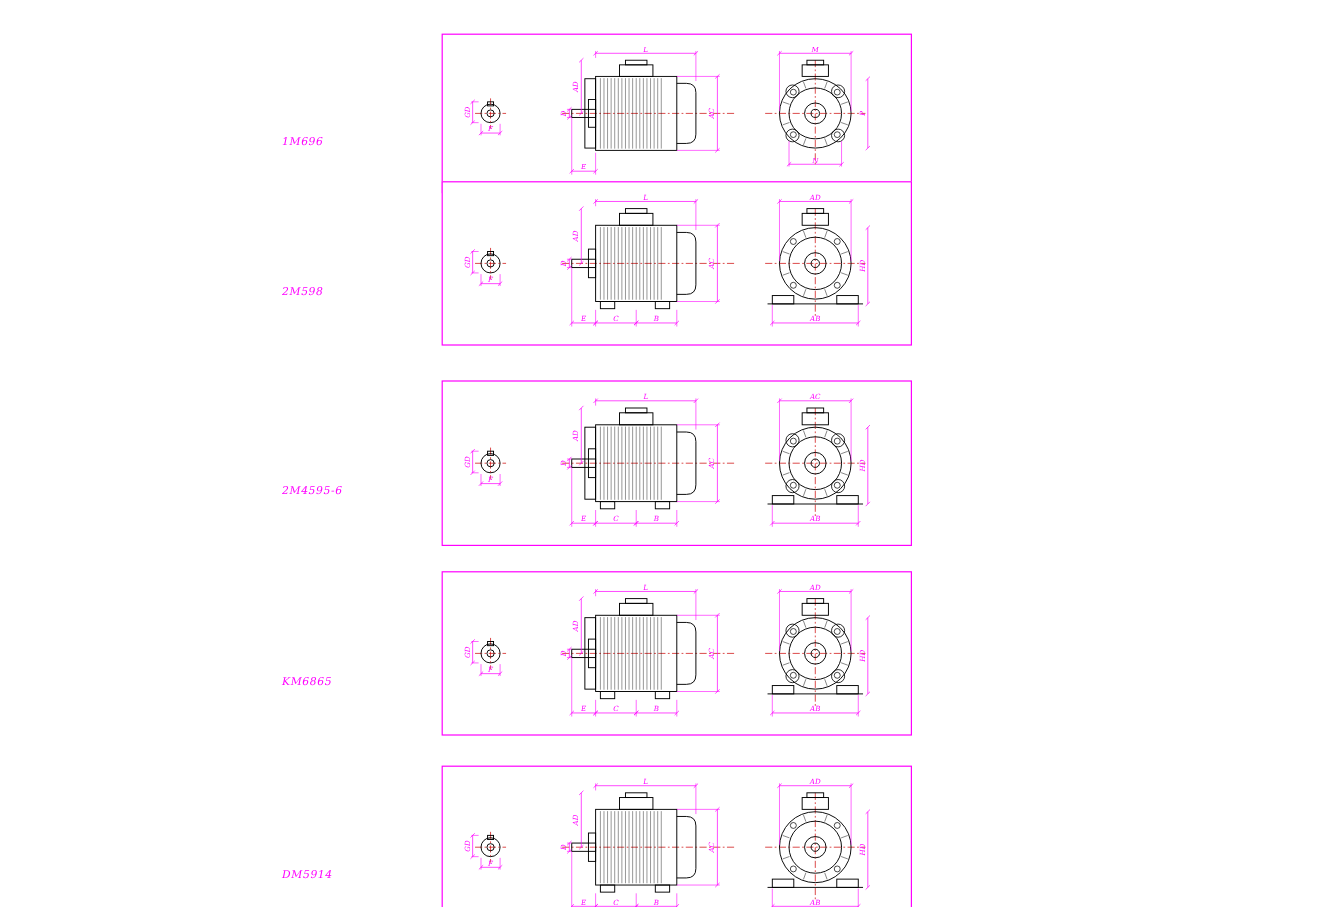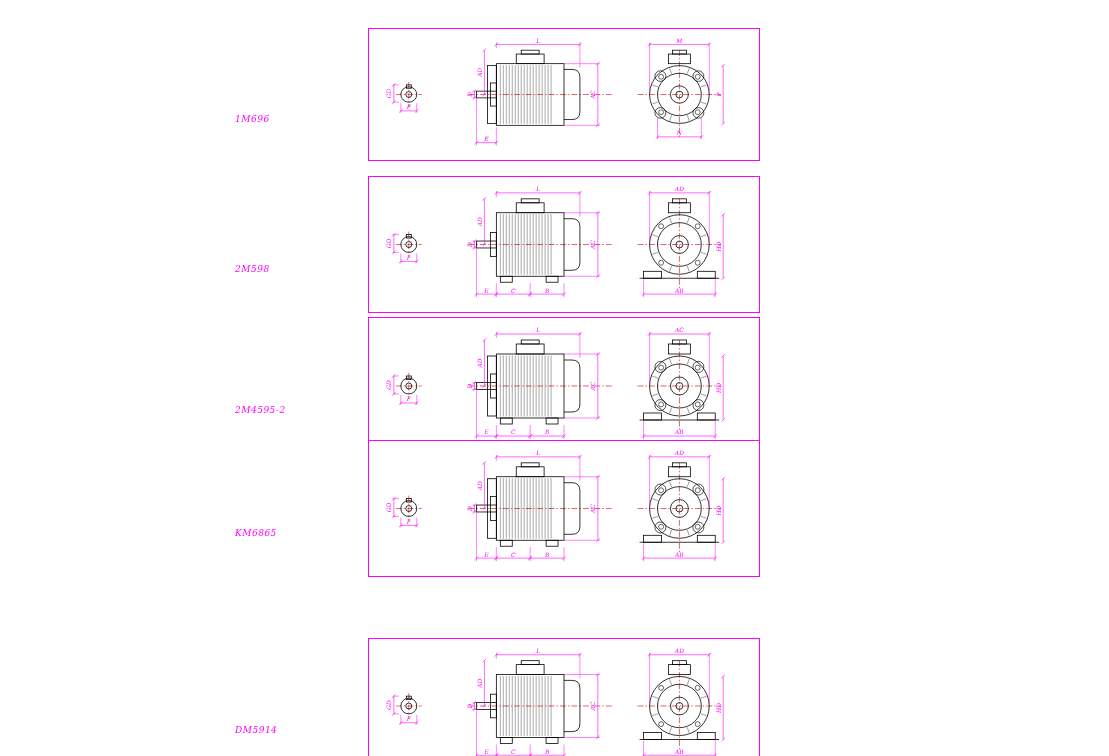--- a/index.html
+++ b/index.html
@@ -138,21 +138,21 @@
             <line x1="334" y1="92" x2="334" y2="114" stroke="#ff00ff" stroke-width="0.5"></line>
             <line x1="290" y1="112" x2="334" y2="112" stroke="#ff00ff" stroke-width="0.6"></line>
             <line x1="288.2" y1="113.8" x2="291.8" y2="110.2" stroke="#ff00ff" stroke-width="0.6"></line>
             <line x1="332.2" y1="113.8" x2="335.8" y2="110.2" stroke="#ff00ff" stroke-width="0.6"></line>
             <text x="312" y="110.5" fill="#ff00ff" font-size="6" font-style="italic" text-anchor="middle" font-family="DejaVu Serif, serif">N</text>
           </g>
         </svg>
     </div>
   </div>
 
-  <div class="row" style="top:176px;height:137px">
+  <div class="row" style="top:151px;height:137px">
     <div class="model-label">2M598</div>
     <div class="panel">
       <svg viewBox="0 0 392 136" preserveAspectRatio="none">
           <g>
             <line x1="27" y1="68" x2="53" y2="68" stroke="#cc0000" stroke-width="0.6" stroke-dasharray="6 2 1.5 2"></line>
             <line x1="40" y1="55" x2="40" y2="81" stroke="#cc0000" stroke-width="0.6" stroke-dasharray="6 2 1.5 2"></line>
             <circle cx="40" cy="68" r="8" fill="none" stroke="#000000" stroke-width="0.8"></circle>
             <circle cx="40" cy="68" r="3" fill="none" stroke="#000000" stroke-width="0.8"></circle>
             <rect x="37.5" y="58" width="5" height="3.5" fill="none" stroke="#000000" stroke-width="0.8"></rect>
           </g>
@@ -276,21 +276,21 @@
             <line x1="276" y1="118" x2="348" y2="118" stroke="#ff00ff" stroke-width="0.6"></line>
             <line x1="274.2" y1="119.8" x2="277.8" y2="116.2" stroke="#ff00ff" stroke-width="0.6"></line>
             <line x1="346.2" y1="119.8" x2="349.8" y2="116.2" stroke="#ff00ff" stroke-width="0.6"></line>
             <text x="312" y="116.5" fill="#ff00ff" font-size="6" font-style="italic" text-anchor="middle" font-family="DejaVu Serif, serif">AB</text>
           </g>
         </svg>
     </div>
   </div>
 
   <div class="row" style="top:317px;height:138px">
-    <div class="model-label">2M4595-2</div>
+    <div class="model-label">2M4595-6</div>
     <div class="panel">
       <svg viewBox="0 0 392 136" preserveAspectRatio="none">
           <g>
             <line x1="27" y1="68" x2="53" y2="68" stroke="#cc0000" stroke-width="0.6" stroke-dasharray="6 2 1.5 2"></line>
             <line x1="40" y1="55" x2="40" y2="81" stroke="#cc0000" stroke-width="0.6" stroke-dasharray="6 2 1.5 2"></line>
             <circle cx="40" cy="68" r="8" fill="none" stroke="#000000" stroke-width="0.8"></circle>
             <circle cx="40" cy="68" r="3" fill="none" stroke="#000000" stroke-width="0.8"></circle>
             <rect x="37.5" y="58" width="5" height="3.5" fill="none" stroke="#000000" stroke-width="0.8"></rect>
           </g>
           <g>
@@ -417,21 +417,21 @@
             <line x1="348" y1="103" x2="348" y2="121" stroke="#ff00ff" stroke-width="0.5"></line>
             <line x1="276" y1="118" x2="348" y2="118" stroke="#ff00ff" stroke-width="0.6"></line>
             <line x1="274.2" y1="119.8" x2="277.8" y2="116.2" stroke="#ff00ff" stroke-width="0.6"></line>
             <line x1="346.2" y1="119.8" x2="349.8" y2="116.2" stroke="#ff00ff" stroke-width="0.6"></line>
             <text x="312" y="116.5" fill="#ff00ff" font-size="6" font-style="italic" text-anchor="middle" font-family="DejaVu Serif, serif">AB</text>
           </g>
         </svg>
     </div>
   </div>
 
-  <div class="row" style="top:440px;height:137px">
+  <div class="row" style="top:476px;height:137px">
     <div class="model-label">KM6865</div>
     <div class="panel">
       <svg viewBox="0 0 392 136" preserveAspectRatio="none">
           <g>
             <line x1="27" y1="68" x2="53" y2="68" stroke="#cc0000" stroke-width="0.6" stroke-dasharray="6 2 1.5 2"></line>
             <line x1="40" y1="55" x2="40" y2="81" stroke="#cc0000" stroke-width="0.6" stroke-dasharray="6 2 1.5 2"></line>
             <circle cx="40" cy="68" r="8" fill="none" stroke="#000000" stroke-width="0.8"></circle>
             <circle cx="40" cy="68" r="3" fill="none" stroke="#000000" stroke-width="0.8"></circle>
             <rect x="37.5" y="58" width="5" height="3.5" fill="none" stroke="#000000" stroke-width="0.8"></rect>
           </g>

